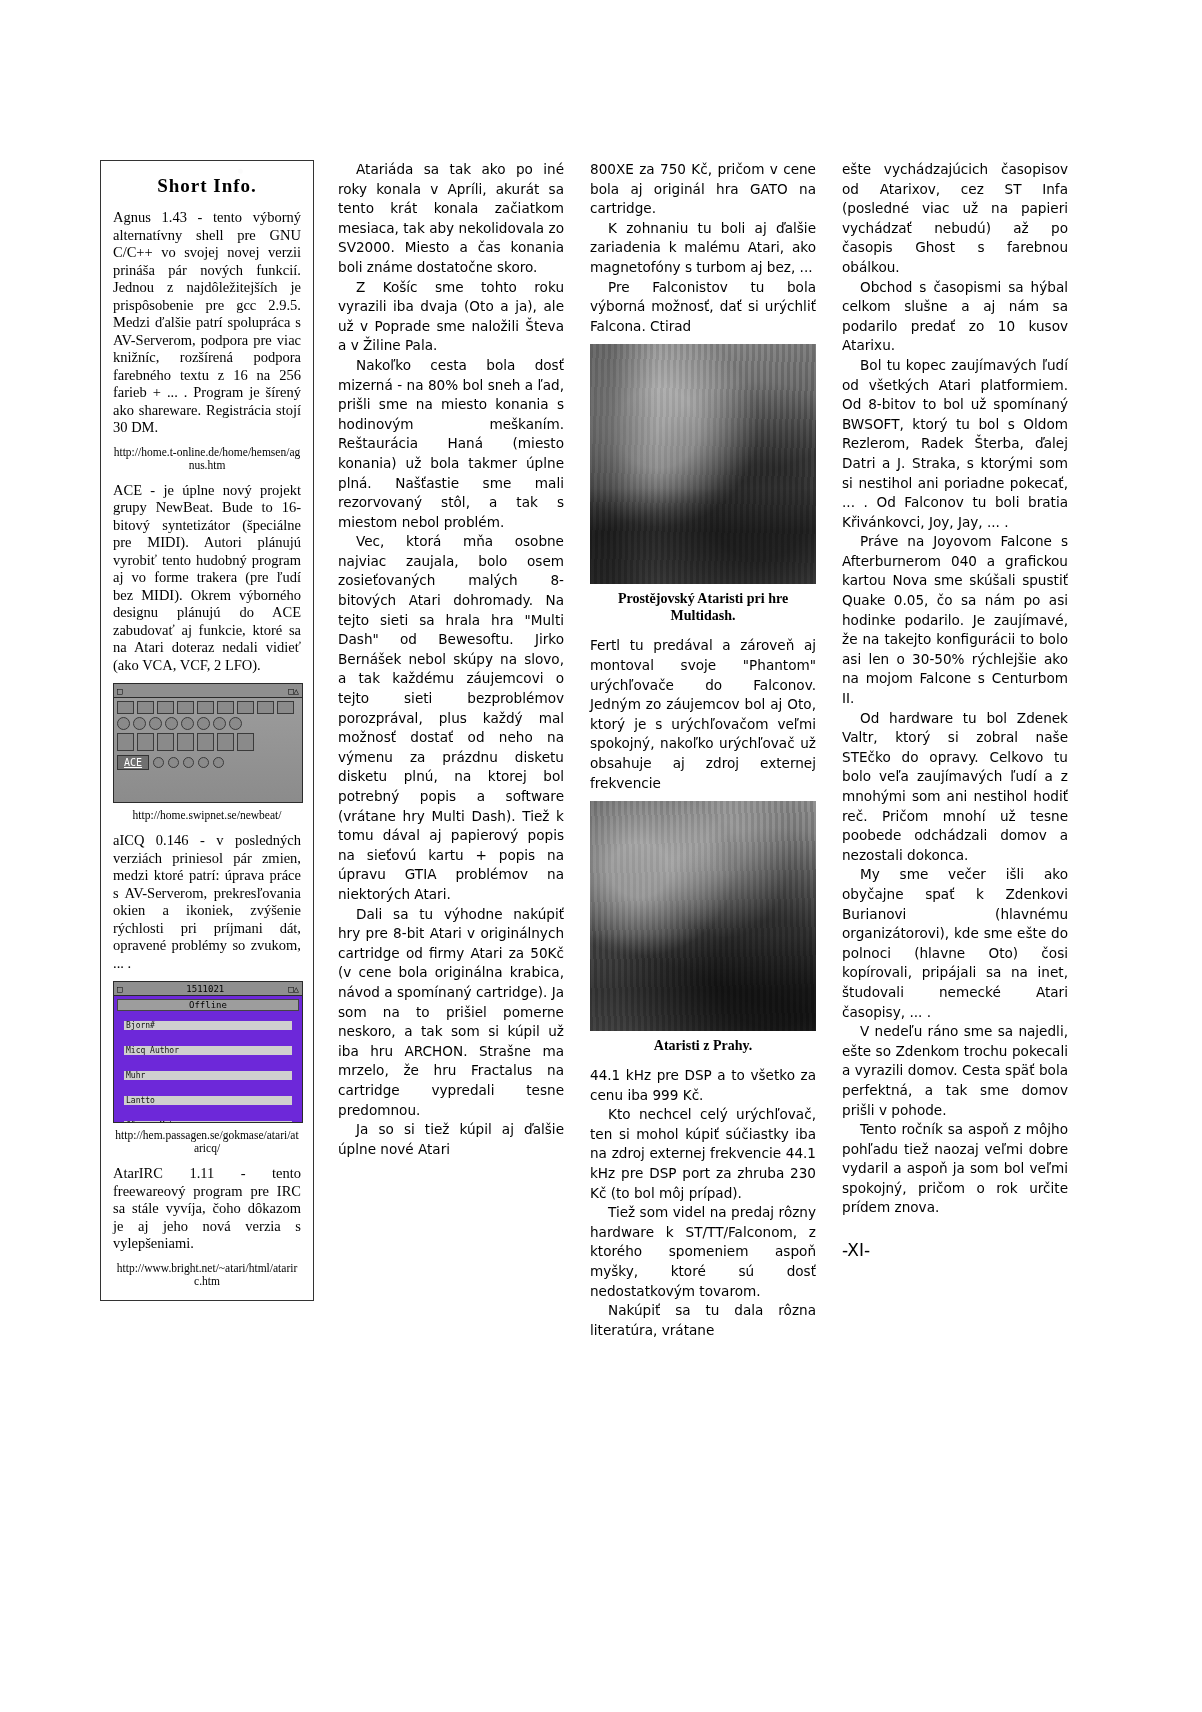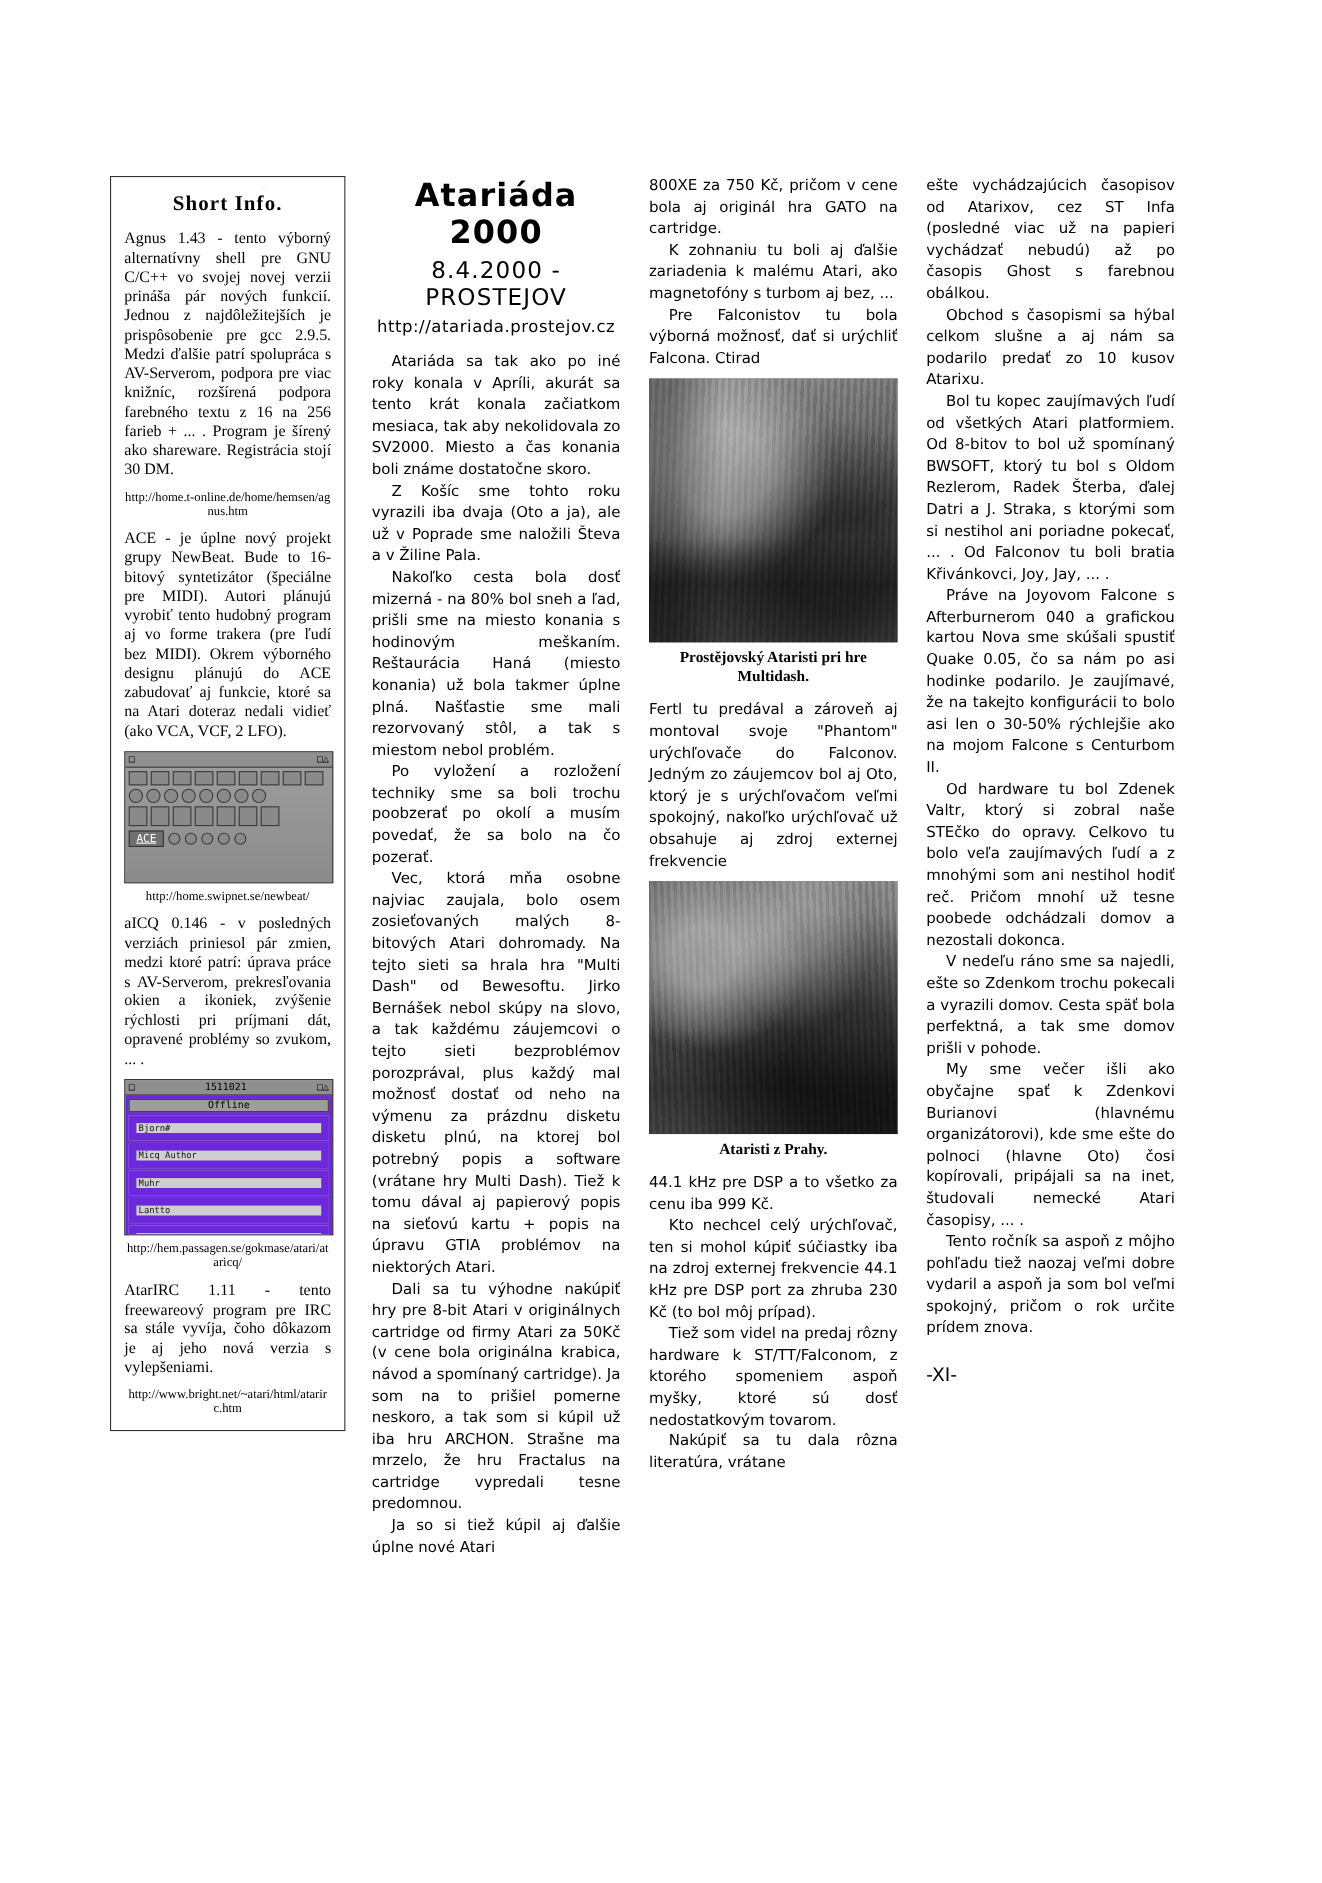--- a/index.html
+++ b/index.html
@@ -155,29 +155,23 @@
           <div class="url">http://hem.passagen.se/gokmase/atari/ataricq/</div>
 
           <div class="entry">
             <p>AtarIRC 1.11 - tento freewareový program pre IRC sa stále vyvíja, čoho dôkazom je aj jeho nová verzia s vylepšeniami.</p>
           </div>
           <div class="url" style="margin-bottom:0">http://www.bright.net/~atari/html/atarirc.htm</div>
         </div>
       </div>
 
       <div class="col col2 body-col">
-        <div class="masthead">
-          <div class="t1">Atariáda 2000</div>
-          <div class="t2">8.4.2000 - PROSTEJOV</div>
-          <div class="t3">http://atariada.prostejov.cz</div>
-        </div>
         <p>Atariáda sa tak ako po iné roky konala v Apríli, akurát sa tento krát konala začiatkom mesiaca, tak aby nekolidovala zo SV2000. Miesto a čas konania boli známe dostatočne skoro.</p>
         <p>Z Košíc sme tohto roku vyrazili iba dvaja (Oto a ja), ale už v Poprade sme naložili Števa a v Žiline Pala.</p>
         <p>Nakoľko cesta bola dosť mizerná - na 80% bol sneh a ľad, prišli sme na miesto konania s hodinovým meškaním. Reštaurácia Haná (miesto konania) už bola takmer úplne plná. Našťastie sme mali rezorvovaný stôl, a tak s miestom nebol problém.</p>
-        <p>Po vyložení a rozložení techniky sme sa boli trochu poobzerať po okolí a musím povedať, že sa bolo na čo pozerať.</p>
         <p>Vec, ktorá mňa osobne najviac zaujala, bolo osem zosieťovaných malých 8-bitových Atari dohromady. Na tejto sieti sa hrala hra "Multi Dash" od Bewesoftu. Jirko Bernášek nebol skúpy na slovo, a tak každému záujemcovi o tejto sieti bezproblémov porozprával, plus každý mal možnosť dostať od neho na výmenu za prázdnu disketu disketu plnú, na ktorej bol potrebný popis a software (vrátane hry Multi Dash). Tiež k tomu dával aj papierový popis na sieťovú kartu + popis na úpravu GTIA problémov na niektorých Atari.</p>
         <p>Dali sa tu výhodne nakúpiť hry pre 8-bit Atari v originálnych cartridge od firmy Atari za 50Kč (v cene bola originálna krabica, návod a spomínaný cartridge). Ja som na to prišiel pomerne neskoro, a tak som si kúpil už iba hru ARCHON. Strašne ma mrzelo, že hru Fractalus na cartridge vypredali tesne predomnou.</p>
         <p>Ja so si tiež kúpil aj ďalšie úplne nové Atari</p>
       </div>
 
       <div class="col col3 body-col">
         <p class="noind">800XE za 750 Kč, pričom v cene bola aj originál hra GATO na cartridge.</p>
         <p>K zohnaniu tu boli aj ďalšie zariadenia k malému Atari, ako magnetofóny s turbom aj bez, ...</p>
         <p>Pre Falconistov tu bola výborná možnosť, dať si urýchliť Falcona. Ctirad</p>
 
@@ -213,21 +207,21 @@
         <p>Tiež som videl na predaj rôzny hardware k ST/TT/Falconom, z ktorého spomeniem aspoň myšky, ktoré sú dosť nedostatkovým tovarom.</p>
         <p>Nakúpiť sa tu dala rôzna literatúra, vrátane</p>
       </div>
 
       <div class="col col4 body-col">
         <p class="noind">ešte vychádzajúcich časopisov od Atarixov, cez ST Infa (posledné viac už na papieri vychádzať nebudú) až po časopis Ghost s farebnou obálkou.</p>
         <p>Obchod s časopismi sa hýbal celkom slušne a aj nám sa podarilo predať zo 10 kusov Atarixu.</p>
         <p>Bol tu kopec zaujímavých ľudí od všetkých Atari platformiem. Od 8-bitov to bol už spomínaný BWSOFT, ktorý tu bol s Oldom Rezlerom, Radek Šterba, ďalej Datri a J. Straka, s ktorými som si nestihol ani poriadne pokecať, ... . Od Falconov tu boli bratia Křivánkovci, Joy, Jay, ... .</p>
         <p>Práve na Joyovom Falcone s Afterburnerom 040 a grafickou kartou Nova sme skúšali spustiť Quake 0.05, čo sa nám po asi hodinke podarilo. Je zaujímavé, že na takejto konfigurácii to bolo asi len o 30-50% rýchlejšie ako na mojom Falcone s Centurbom II.</p>
         <p>Od hardware tu bol Zdenek Valtr, ktorý si zobral naše STEčko do opravy. Celkovo tu bolo veľa zaujímavých ľudí a z mnohými som ani nestihol hodiť reč. Pričom mnohí už tesne poobede odchádzali domov a nezostali dokonca.</p>
+        <p>My sme večer išli ako obyčajne spať k Zdenkovi Burianovi (hlavnému organizátorovi), kde sme ešte do polnoci (hlavne Oto) čosi kopírovali, pripájali sa na inet, študovali nemecké Atari časopisy, ... .</p>
         <p>V nedeľu ráno sme sa najedli, ešte so Zdenkom trochu pokecali a vyrazili domov. Cesta späť bola perfektná, a tak sme domov prišli v pohode.</p>
-        <p>My sme večer išli ako obyčajne spať k Zdenkovi Burianovi (hlavnému organizátorovi), kde sme ešte do polnoci (hlavne Oto) čosi kopírovali, pripájali sa na inet, študovali nemecké Atari časopisy, ... .</p>
         <p>Tento ročník sa aspoň z môjho pohľadu tiež naozaj veľmi dobre vydaril a aspoň ja som bol veľmi spokojný, pričom o rok určite prídem znova.</p>
         <div class="sig">-XI-</div>
       </div>
 
     </div>
   </div>
 </div>
 
 </body></html>

